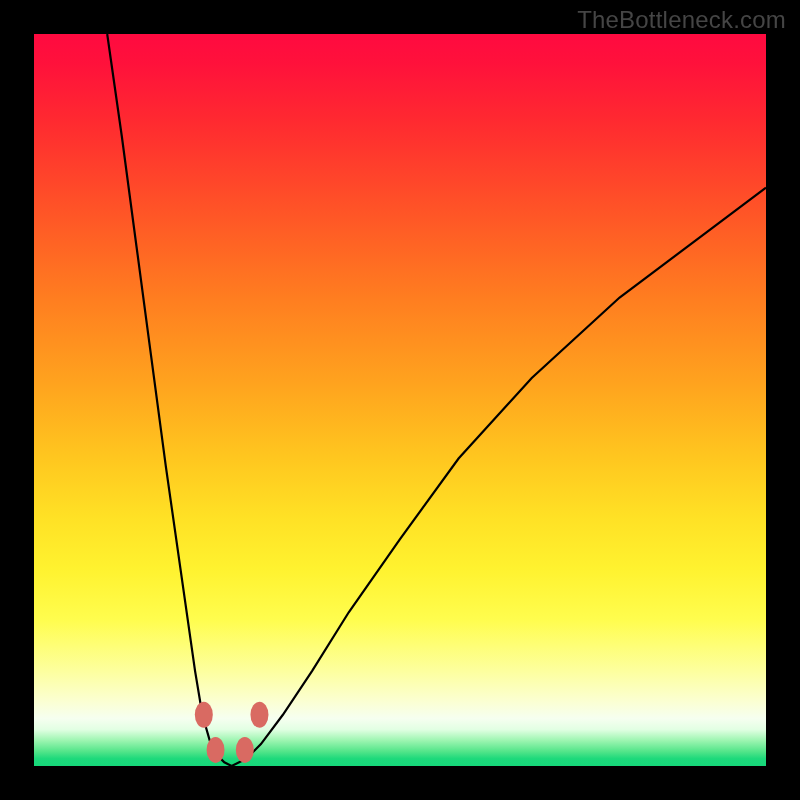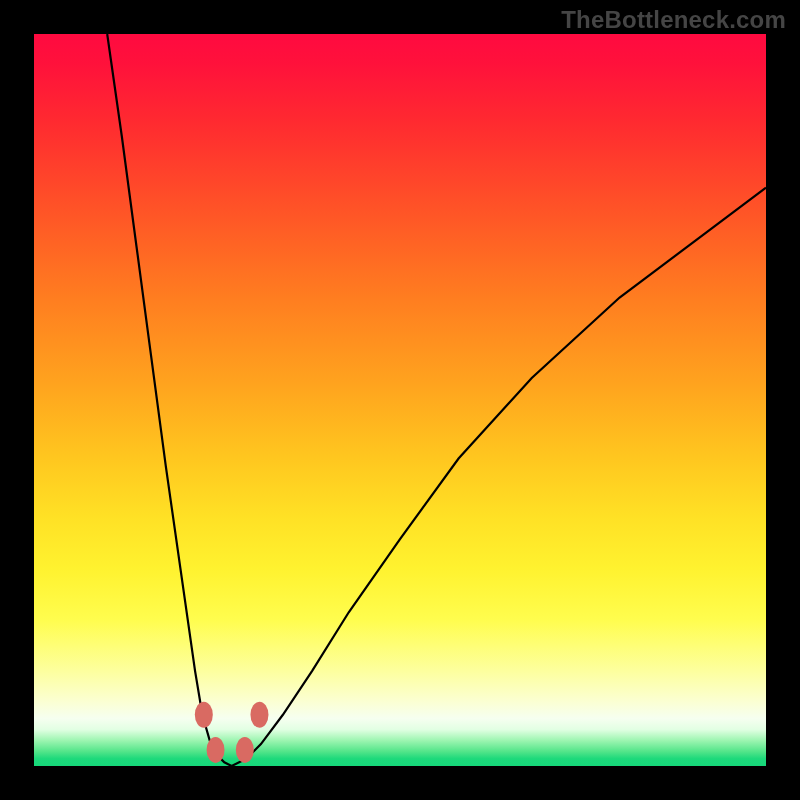--- a/index.html
+++ b/index.html
@@ -10,21 +10,21 @@
     position: relative;
     font-family: Arial, Helvetica, sans-serif;
     overflow: hidden;
   }
   .watermark {
     position: absolute;
     top: 6px;
     right: 14px;
     color: #454545;
     font-size: 24px;
-    font-weight: 700;
+    font-weight: 400;
     letter-spacing: 0.2px;
     z-index: 10;
   }
   .plot-area {
     position: absolute;
     left: 34px;
     top: 34px;
     width: 732px;
     height: 732px;
     overflow: hidden;

